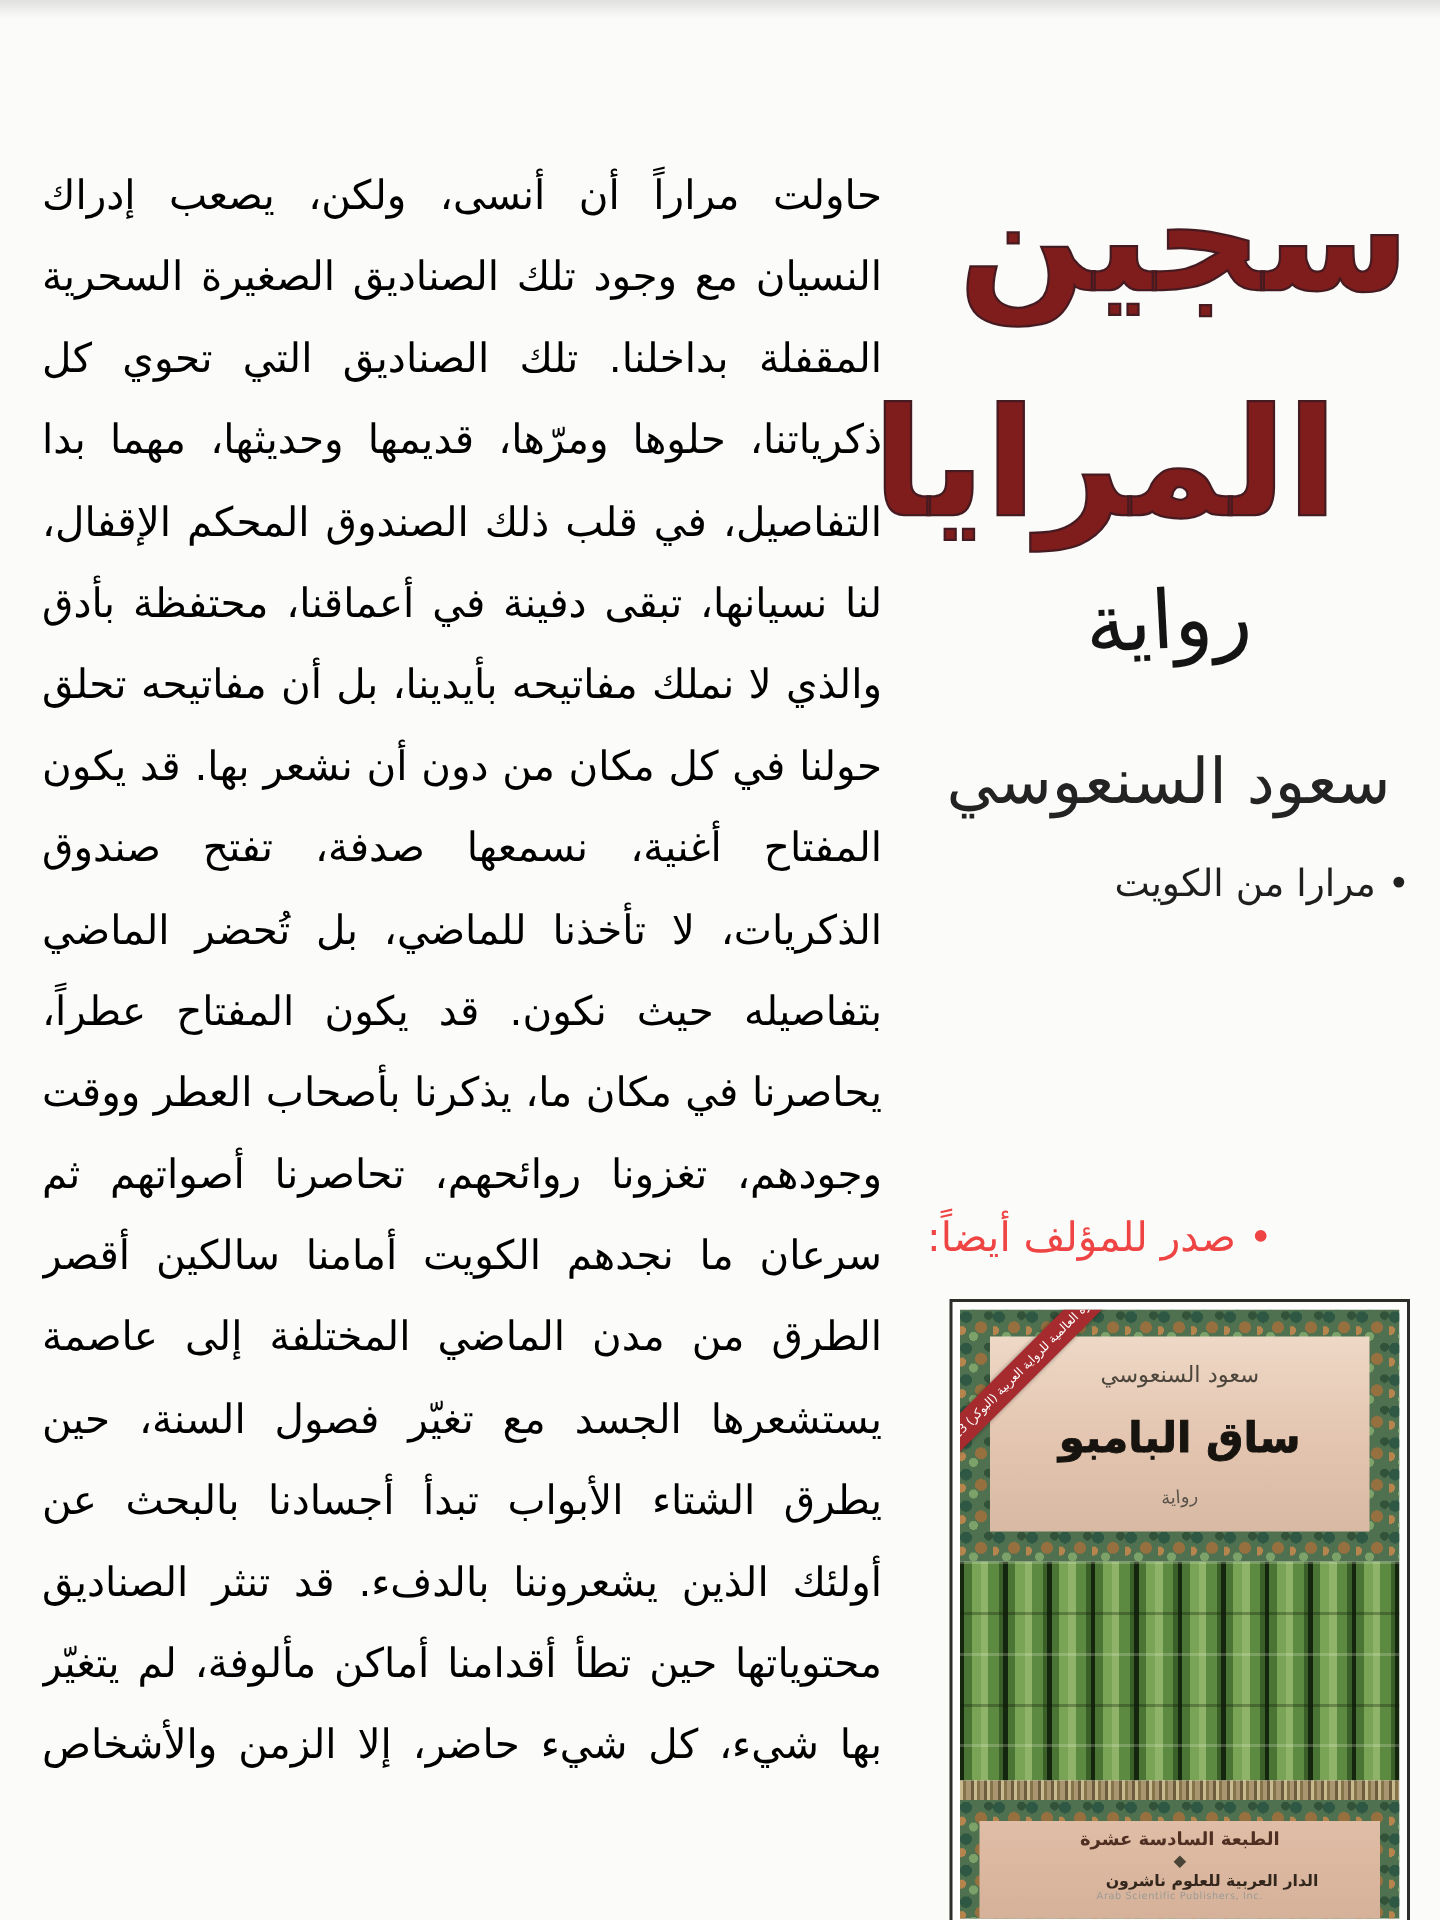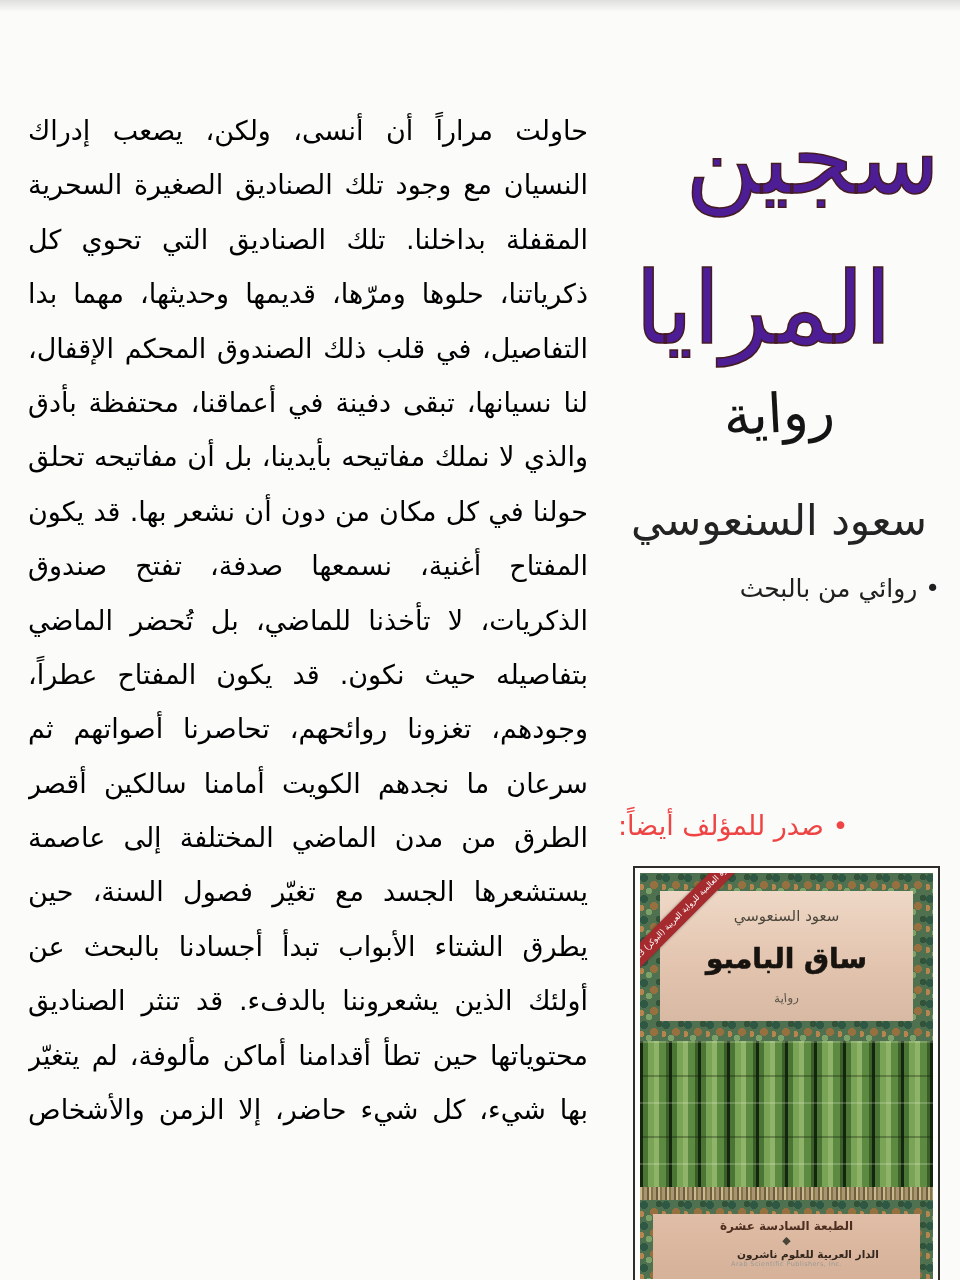--- a/index.html
+++ b/index.html
@@ -16,21 +16,21 @@
   
   .text-col{position:absolute;left:28px;top:104px;width:560px;direction:rtl;}
   .pline{
     font-size:27px;line-height:54.4px;height:54.4px;overflow:hidden;
     color:#000000;text-align:justify;text-align-last:justify;
   }
 
   
   .book-title{position:absolute;left:618px;top:84px;width:322px;direction:rtl;text-align:right;}
   .book-title .t-line{
-    font-size:100px;line-height:150px;font-weight:normal;color:#4c1d95;
+    font-size:100px;line-height:150px;font-weight:bold;color:#7f1d1d;
     -webkit-text-stroke:1.5px #451a20;letter-spacing:-2px;white-space:nowrap;
   }
   .book-title .t-line2{margin-left:0;margin-right:48px;}
 
   .genre{position:absolute;left:618px;top:382px;width:322px;text-align:center;
     font-size:54px;color:#141414;direction:rtl;transform:rotate(-3deg);}
 
   .author{position:absolute;left:618px;top:496px;width:322px;text-align:center;
     font-size:42px;color:#232323;direction:rtl;letter-spacing:1px;white-space:nowrap;}
 
@@ -114,40 +114,41 @@
   <div class="pline">النسيان مع وجود تلك الصناديق الصغيرة السحرية</div>
   <div class="pline">المقفلة بداخلنا. تلك الصناديق التي تحوي كل</div>
   <div class="pline">ذكرياتنا، حلوها ومرّها، قديمها وحديثها، مهما بدا</div>
   <div class="pline">التفاصيل، في قلب ذلك الصندوق المحكم الإقفال،</div>
   <div class="pline">لنا نسيانها، تبقى دفينة في أعماقنا، محتفظة بأدق</div>
   <div class="pline">والذي لا نملك مفاتيحه بأيدينا، بل أن مفاتيحه تحلق</div>
   <div class="pline">حولنا في كل مكان من دون أن نشعر بها. قد يكون</div>
   <div class="pline">المفتاح أغنية، نسمعها صدفة، تفتح صندوق</div>
   <div class="pline">الذكريات، لا تأخذنا للماضي، بل تُحضر الماضي</div>
   <div class="pline">بتفاصيله حيث نكون. قد يكون المفتاح عطراً،</div>
+  <div class="pline">يحاصرنا في مكان ما، يذكرنا بأصحاب العطر ووقت</div>
   <div class="pline">وجودهم، تغزونا روائحهم، تحاصرنا أصواتهم ثم</div>
   <div class="pline">سرعان ما نجدهم الكويت أمامنا سالكين أقصر</div>
   <div class="pline">الطرق من مدن الماضي المختلفة إلى عاصمة الحاضر.</div>
   <div class="pline">يستشعرها الجسد مع تغيّر فصول السنة، حين</div>
   <div class="pline">يطرق الشتاء الأبواب تبدأ أجسادنا بالبحث عن</div>
   <div class="pline">أولئك الذين يشعروننا بالدفء. قد تنثر الصناديق</div>
   <div class="pline">محتوياتها حين تطأ أقدامنا أماكن مألوفة، لم يتغيّر</div>
   <div class="pline">بها شيء، كل شيء حاضر، إلا الزمن والأشخاص</div>
 </div>
 
 <div class="book-title">
   <div class="t-line">سجين</div>
   <div class="t-line t-line2">المرايا</div>
 </div>
 
 <div class="genre">رواية</div>
 
 <div class="author">سعود السنعوسي</div>
 
-<div class="tagline">• روائي من بالبحث</div>
+<div class="tagline">• مرارا من الكويت</div>
 
 <div class="also-by">• صدر للمؤلف أيضاً:</div>
 
 <div class="cover">
   <div class="cover-art">
 
     <div class="cover-top mosaic">
       <div class="cover-panel">
         <div class="cov-author">سعود السنعوسي</div>
         <div class="cov-title">ساق البامبو</div>

